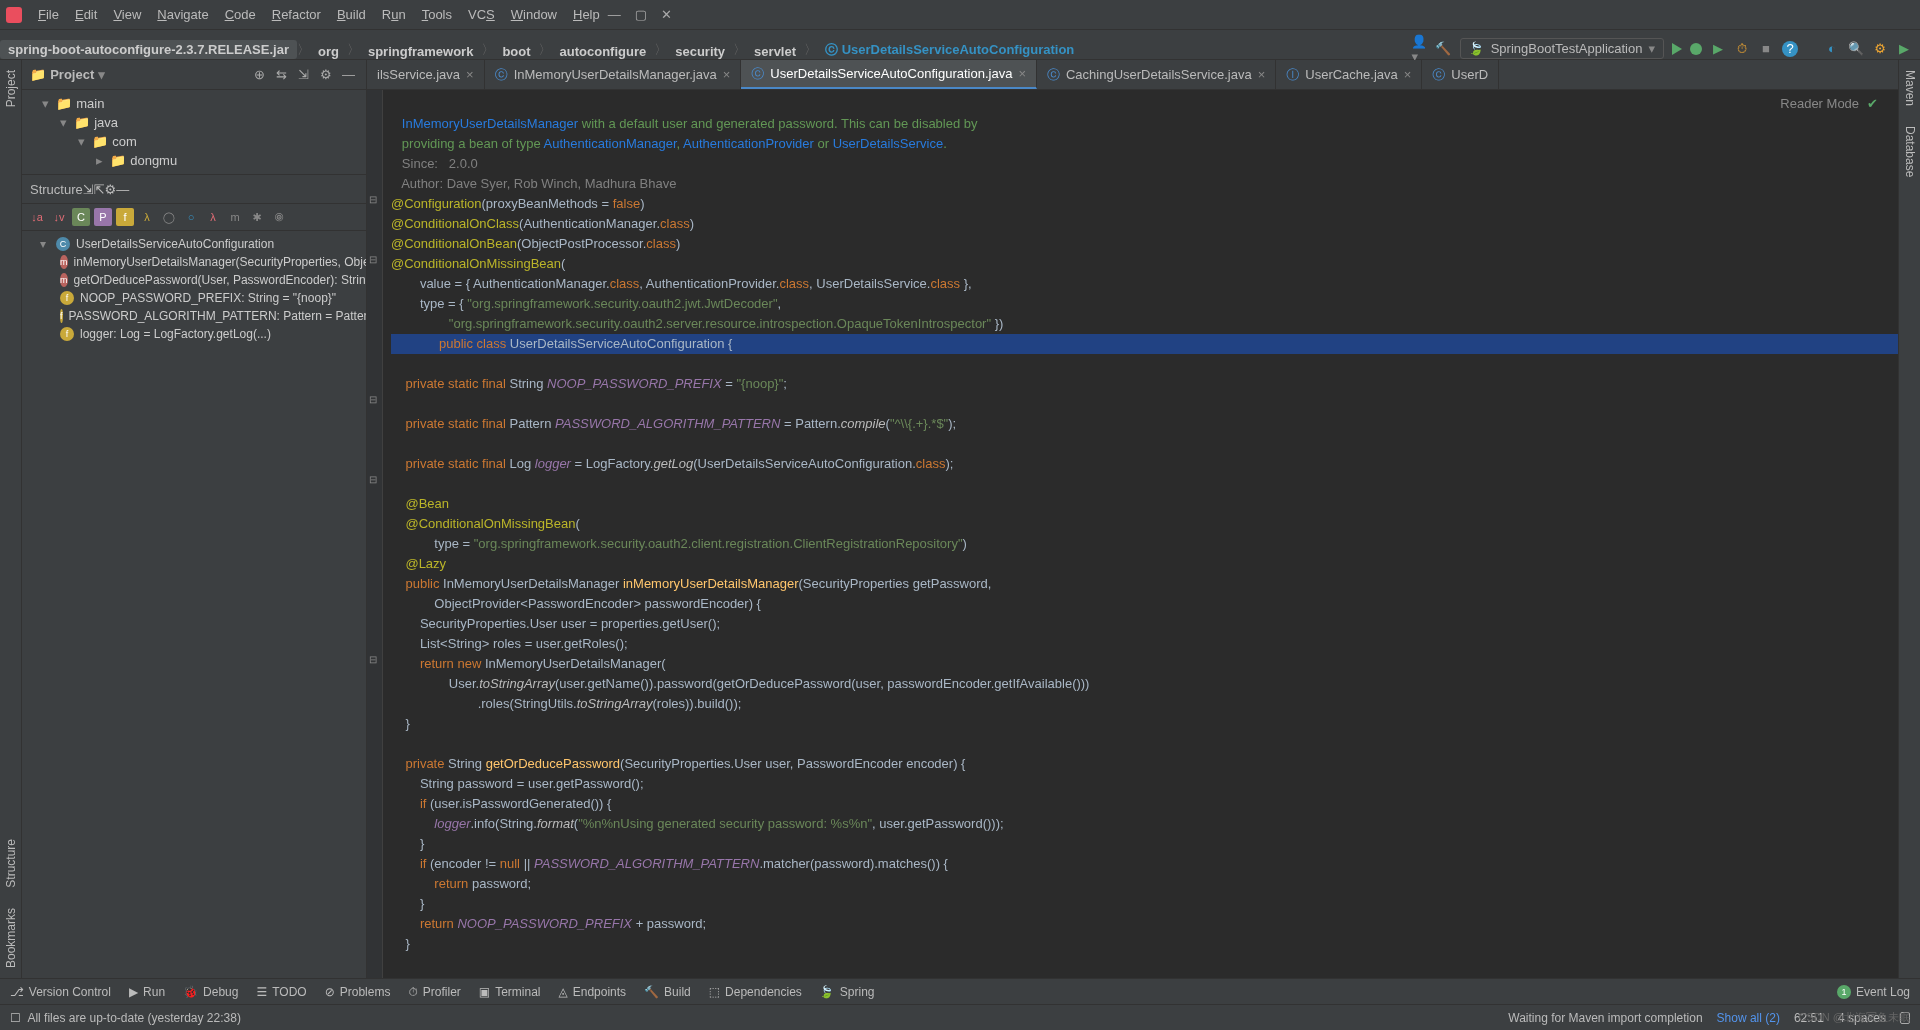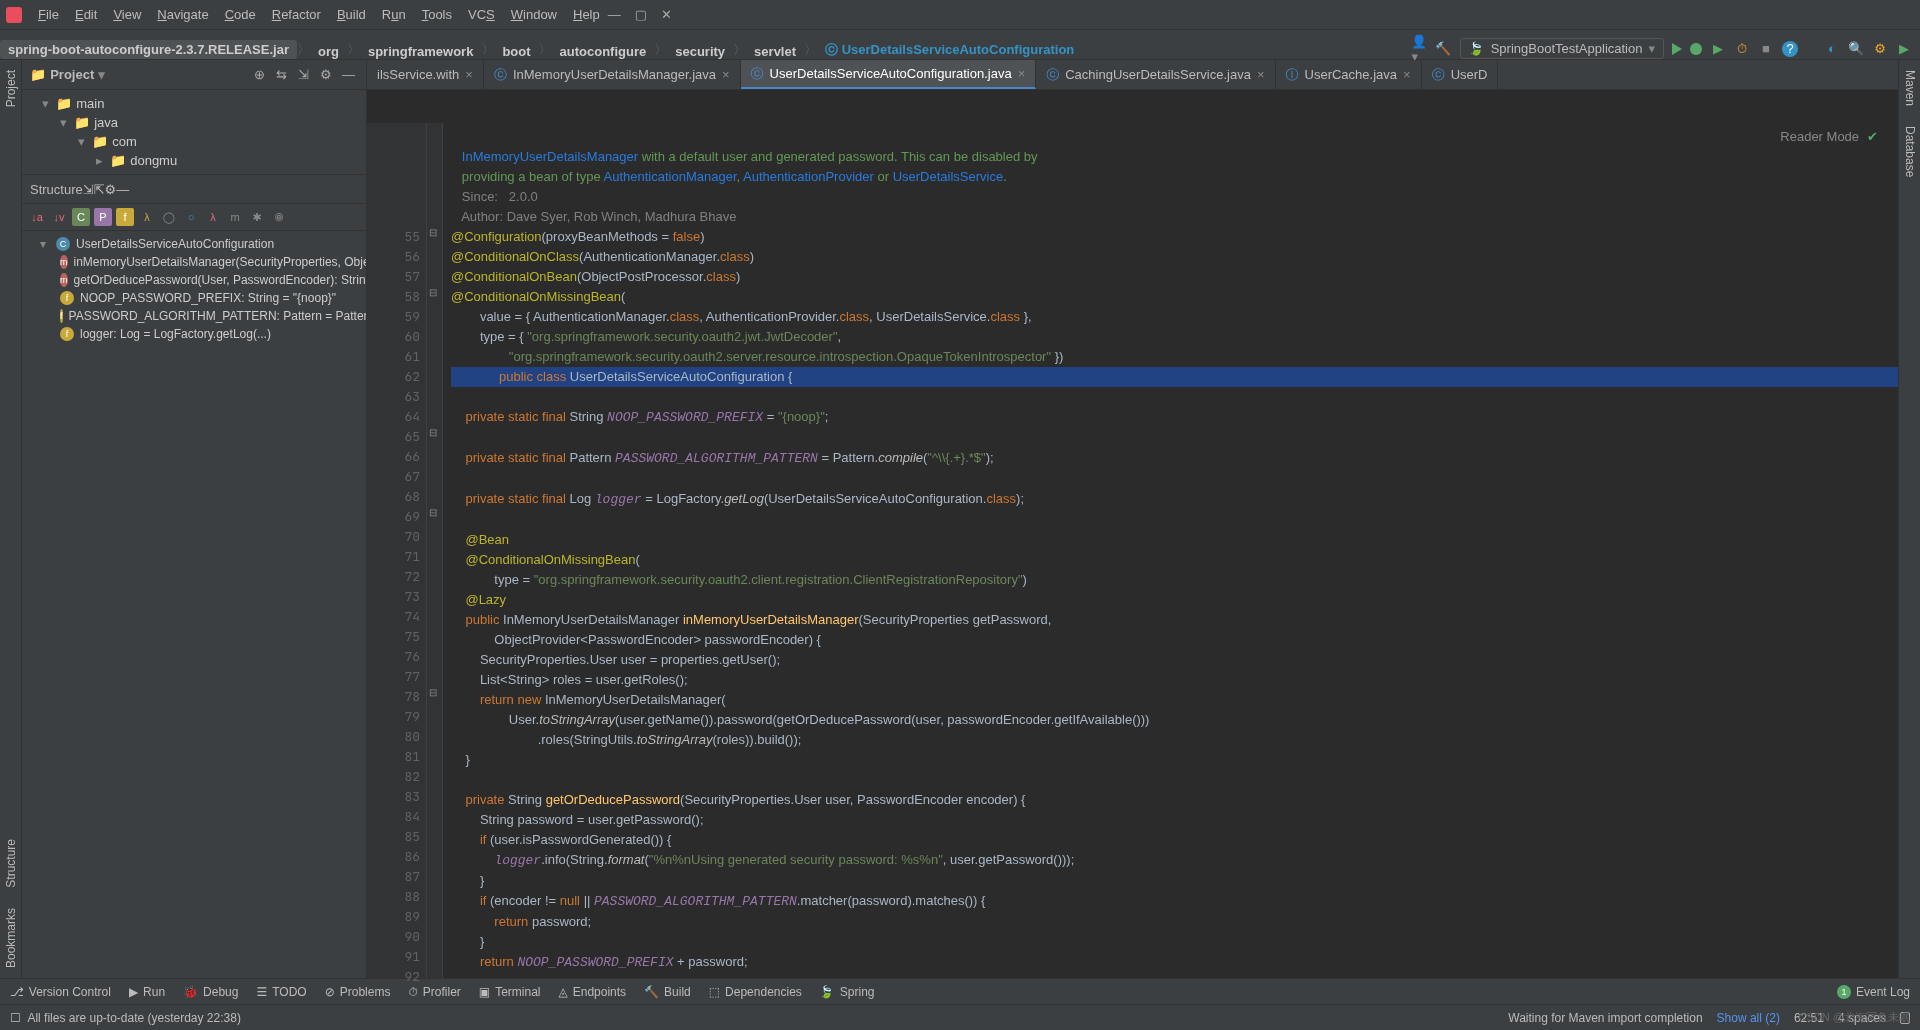--- a/index.html
+++ b/index.html
@@ -50,31 +50,31 @@
 .pill { width:14px; height:14px; border-radius:50%; font-size:9px; display:flex; align-items:center; justify-content:center; color:#fff; }
 .pill.c { background:#4e8aaa; }
 .pill.m { background:#b9635e; }
 .pill.f { background:#c9a93a; }
 .editor { flex:1; display:flex; flex-direction:column; min-width:0; background:#2b2b2b; }
 .tabs { height:30px; display:flex; align-items:center; border-bottom:1px solid #323232; background:#3c3f41; overflow:hidden; }
 .etab { padding:0 10px; height:100%; display:flex; align-items:center; gap:6px; color:#bbb; border-right:1px solid #323232; cursor:pointer; white-space:nowrap; }
 .etab.active { background:#4e5254; color:#fff; border-bottom:2px solid #4a88c7; }
 .etab .close { color:#888; }
 .etab .fico { color:#4a88c7; }
-.code { flex:1; display:flex; min-height:0; position:relative;margin-top:33px; }
+.code { flex:1; display:flex; min-height:0; position:relative; }
 .gutter { width:60px; background:#313335; color:#606366; text-align:right; padding:4px 6px 0 0; font-family:"JetBrains Mono","Consolas",monospace; font-size:13px; line-height:20px; border-right:1px solid #404040; }
 .foldgutter { width:16px; background:#313335; border-right:1px solid #404040; position:relative; }
 .foldgutter .fold { position:absolute; left:2px; color:#888; font-size:10px; cursor:pointer; }
 .codebody { flex:1; font-family:"JetBrains Mono","Consolas",monospace; font-size:13px; line-height:20px; padding:4px 0 0 8px; white-space:pre; overflow:hidden; position:relative; }
 .codebody .doc { color:#629755; }
 .codebody .doclink { color:#287bde; }
 .codebody .kw { color:#cc7832; }
 .codebody .anno { color:#bbb529; }
 .codebody .str { color:#6a8759; }
-.codebody .fld { color:#9876aa; font-style:italic;font-family:Liberation Mono, monospace; }
+.codebody .fld { color:#9876aa; font-style:italic; }
 .codebody .cls { color:#a9b7c6; }
 .codebody .meth { color:#ffc66d; }
 .codebody .mit { font-style:italic; }
 .codebody .com { color:#808080; }
 .codebody .hl { background:#214283; display:inline-block; width:100%;padding-left:48px; }
 .readermode { position:absolute; top:6px; right:20px; color:#888; z-index:5; display:flex; gap:8px; align-items:center; }
 .statusbar { height:26px; background:#3c3f41; border-top:1px solid #323232; display:flex; align-items:center; padding:0 10px; color:#bbb; font-size:12px; }
 .toolbar-bottom { height:26px; background:#3c3f41; border-top:1px solid #323232; display:flex; align-items:center; padding:0 10px; gap:18px; color:#bbb; font-size:12px; }
 .toolbar-bottom .titem { display:flex; align-items:center; gap:5px; cursor:pointer; }
 .statusbar .right { margin-left:auto; display:flex; gap:14px; align-items:center; }
@@ -233,21 +233,21 @@
       <div class="srow child">
           <span class="pill f">f</span>
           <span>logger: Log = LogFactory.getLog(...)</span>
         </div>
     </div>
   </div>
 
   <div class="editor">
     <div class="tabs">
       <div class="etab">
-          <span>ilsService.with</span>
+          <span>ilsService.java</span>
           <span class="close">×</span>
         </div>
       <div class="etab">
           <span class="fico">ⓒ</span>
           <span>InMemoryUserDetailsManager.java</span>
           <span class="close">×</span>
         </div>
       <div class="etab active">
           <span class="fico">ⓒ</span>
           <span>UserDetailsServiceAutoConfiguration.java</span>
@@ -266,23 +266,20 @@
       <div class="etab">
           <span class="fico">ⓒ</span>
           <span>UserD</span>
         </div>
     </div>
     <div class="code">
       <div class="readermode">
           <span>Reader Mode</span> 
           <span style="color:#59a869">✔</span>
         </div>
-      <div class="gutter">
-<br><br><br><br><br>55<br>56<br>57<br>58<br>59<br>60<br>61<br>62<br>63<br>64<br>65<br>66<br>67<br>68<br>69<br>70<br>71<br>72<br>73<br>74<br>75<br>76<br>77<br>78<br>79<br>80<br>81<br>82<br>83<br>84<br>85<br>86<br>87<br>88<br>89<br>90<br>91<br>92
-      </div>
       <div class="foldgutter">
         <span class="fold" style="top:104px">⊟</span>
         <span class="fold" style="top:164px">⊟</span>
         <span class="fold" style="top:304px">⊟</span>
         <span class="fold" style="top:384px">⊟</span>
         <span class="fold" style="top:564px">⊟</span>
       </div>
       <div class="codebody">
 <span class="doc">   <span class="doclink">InMemoryUserDetailsManager</span><span> with a default user and generated password. This can be disabled by</span>
    <span>providing a bean of type </span><span class="doclink">AuthenticationManager</span><span>, </span><span class="doclink">AuthenticationProvider</span><span> or </span><span class="doclink">UserDetailsService</span><span>.</span></span>

